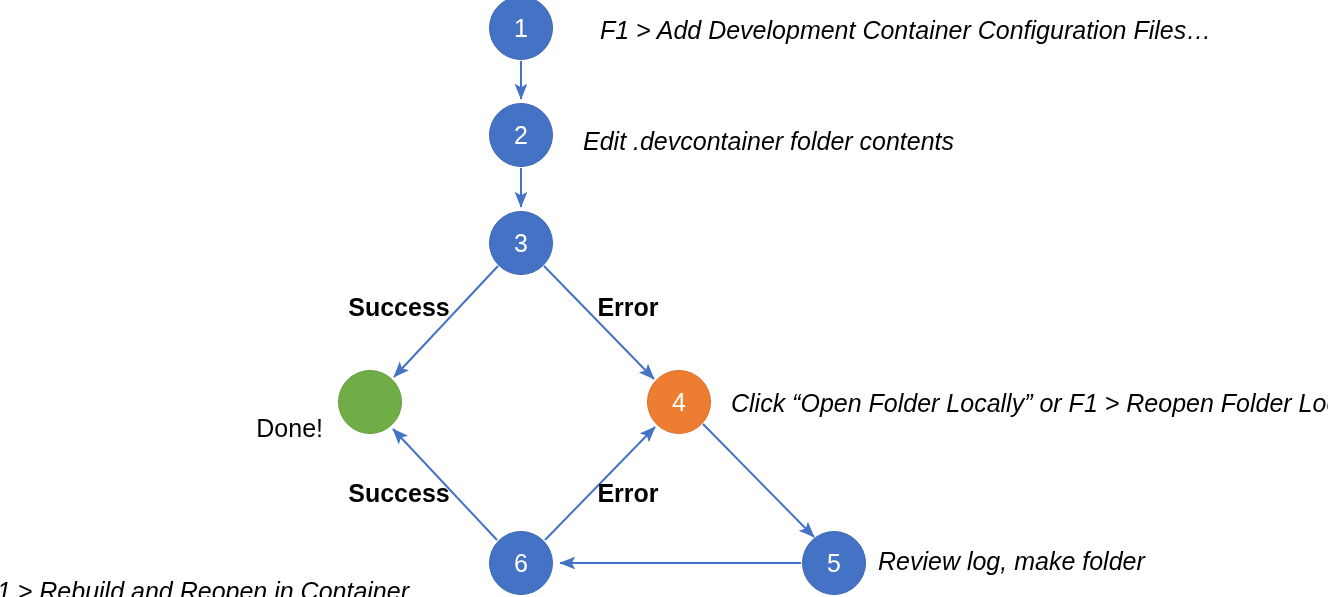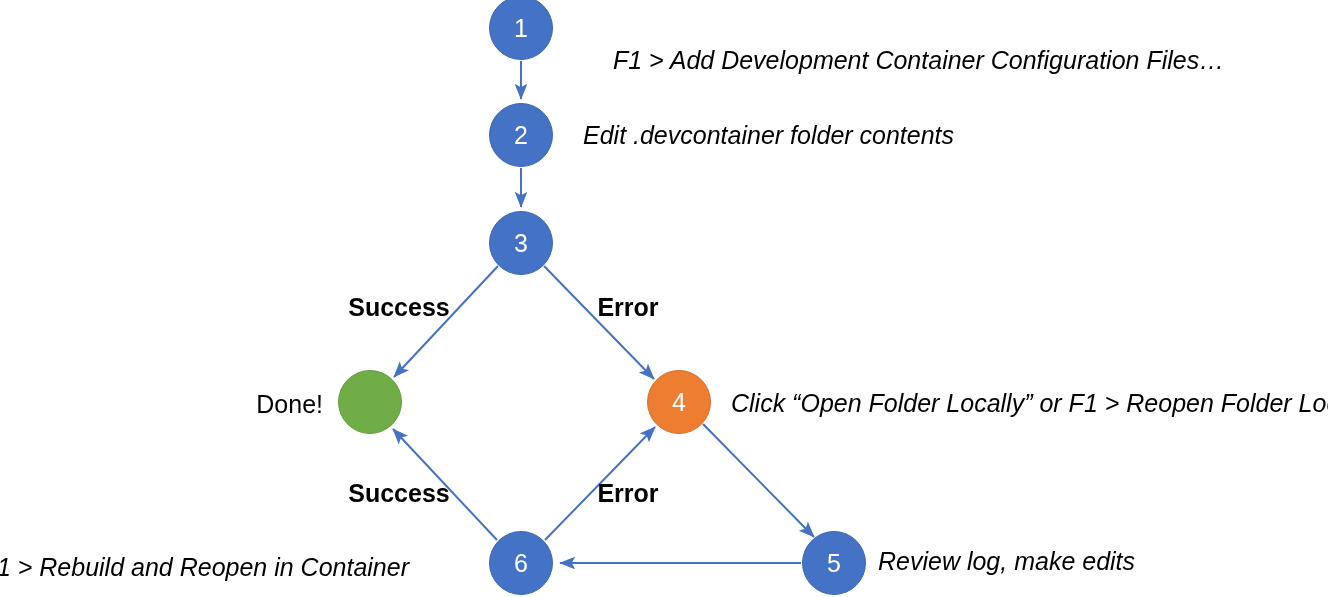--- a/index.html
+++ b/index.html
@@ -56,21 +56,21 @@
     font-style: normal;
     font-size: 25px;
     font-weight: 700;
   }
   .label-done {
     font-style: normal;
     font-size: 25px;
     font-weight: 400;
   }
   .anchor-left   { transform: translateY(-50%); }
-  .anchor-right  { transform: translate(-100%, -50%); }
+  .anchor-right  { transform: translate(-100%, -50%); margin-top: 24px; }
   .anchor-center { transform: translate(-50%, -50%); }
 </style>
 </head>
 <body>
 
 <div id="canvas">
 
   <svg id="edges" viewBox="0 0 1328 597" xmlns="http://www.w3.org/2000/svg">
     <defs>
       <marker id="arrowhead" markerWidth="9" markerHeight="9" refX="7.6" refY="3.2" orient="auto" markerUnits="strokeWidth">
@@ -116,30 +116,30 @@
   </div>
 
   <div class="node node-blue" style="left:489px; top:531px; width:64px; height:64px;">
     <span>6</span>
   </div>
 
   <div class="node node-blue" style="left:802px; top:531px; width:64px; height:64px;">
     <span>5</span>
   </div>
 
-  <div class="label label-step anchor-left" style="left:613px; top:30px;margin-top:30px;">F1 &gt; Add Development Container Configuration Files…</div>
+  <div class="label label-step anchor-left" style="left:600px; top:30px;">F1 &gt; Add Development Container Configuration Files…</div>
 
-  <div class="label label-step anchor-left" style="left:583px; top:135px;">Edit .devcontainer folder contents</div>
+  <div class="label label-step anchor-left" style="left:583px; top:141px;">Edit .devcontainer folder contents</div>
 
 
   <div class="label label-done anchor-right" style="left:323px; top:404px;">Done!</div>
 
   <div class="label label-step anchor-left" style="left:731px; top:403px;">Click “Open Folder Locally” or F1 &gt; Reopen Folder Locally</div>
 
-  <div class="label label-step anchor-left" style="left:878px; top:561px;">Review log, make edits</div>
+  <div class="label label-step anchor-left" style="left:878px; top:561px;">Review log, make folder</div>
 
   <div class="label label-step anchor-right" style="left:409px; top:567px;">F1 &gt; Rebuild and Reopen in Container</div>
 
   <div class="label label-branch anchor-center" style="left:399px; top:307px;">Success</div>
 
   <div class="label label-branch anchor-center" style="left:628px; top:307px;">Error</div>
 
   <div class="label label-branch anchor-center" style="left:399px; top:493px;">Success</div>
 
   <div class="label label-branch anchor-center" style="left:628px; top:493px;">Error</div>

